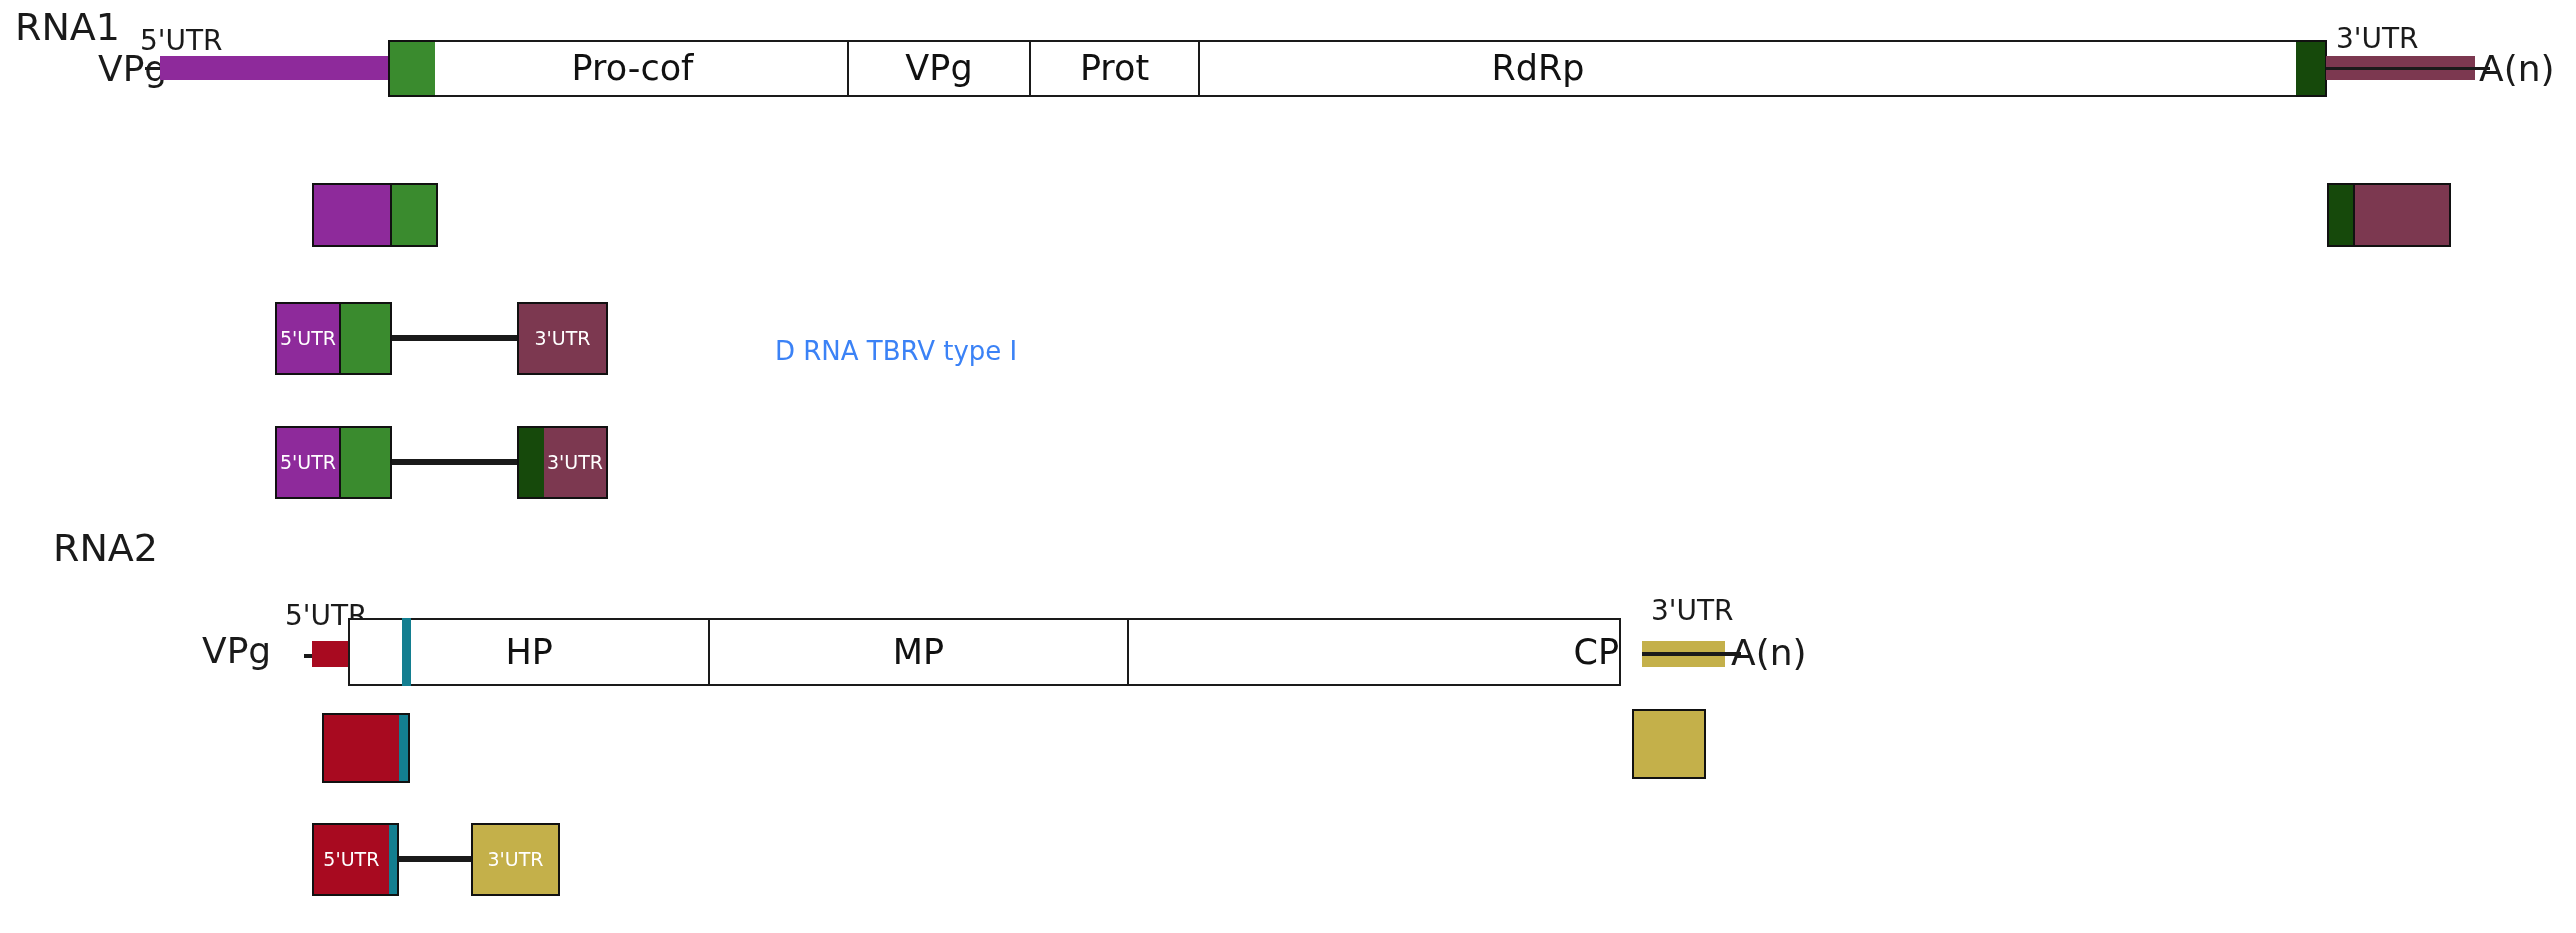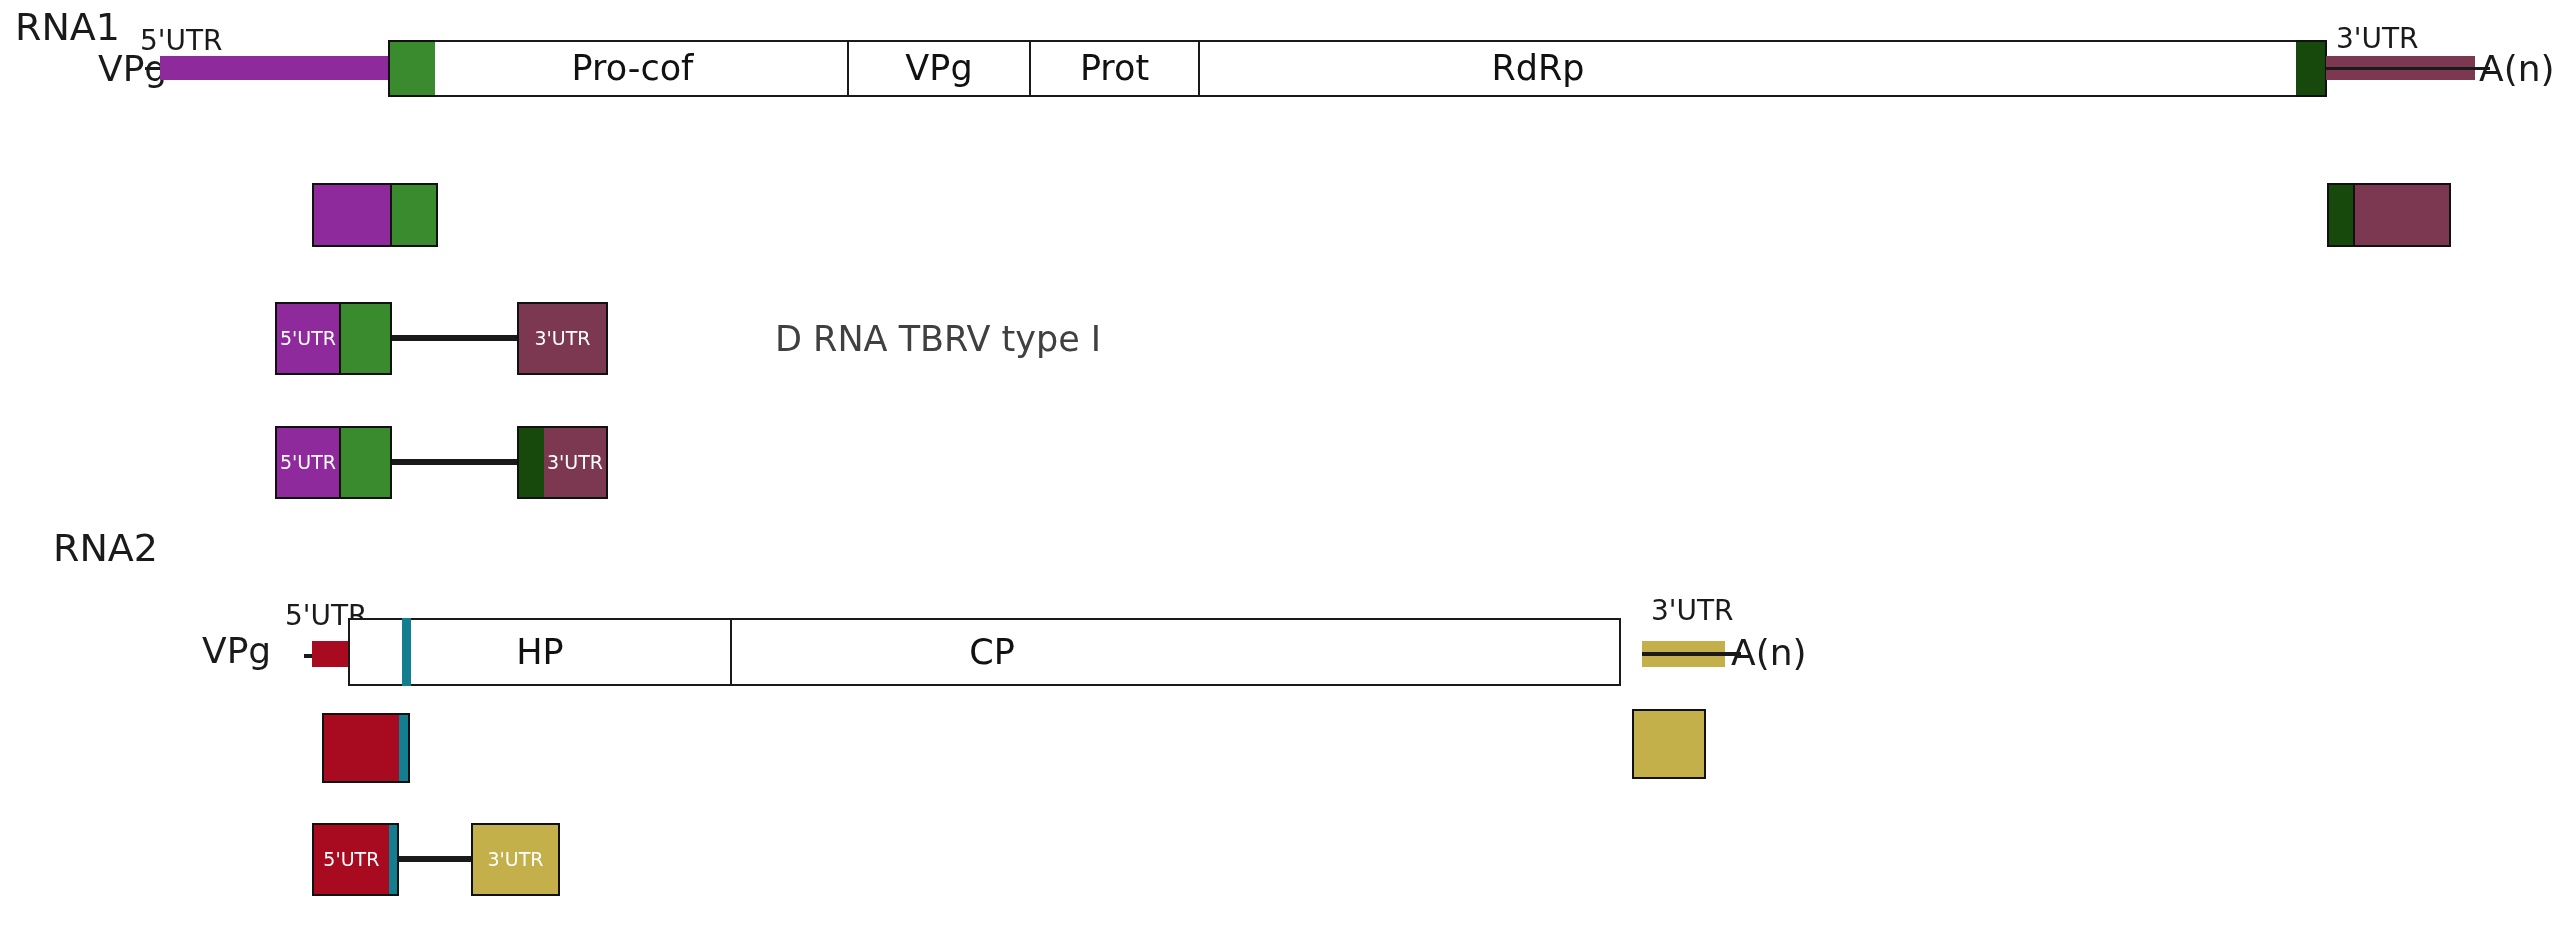--- a/index.html
+++ b/index.html
@@ -39,24 +39,25 @@
     color: #1a1a1a;
     white-space: nowrap;
   }
   .gene-label {
     font-size: 35px;
     line-height: 35px;
     color: #111111;
     white-space: nowrap;
   }
   .drna-label {
-    font-size: 35px;
+    font-size: 26px;
     line-height: 35px;
-    color: #404040;
-    white-space: nowrap;
+    color: #3b82f6;
+    white-space: nowrap;
+    margin-top: 12px;
   }
   .box-utr-text {
     font-size: 19px;
     line-height: 19px;
     color: #ffffff;
     white-space: nowrap;
     font-weight: normal;
   }
 
   
@@ -189,21 +190,24 @@
 
   <div class="abs side-label" style="left:202px; top:633px;">VPg</div>
 
   <div class="abs bar-line" style="left:304px; top:654px; width:107px; height:4.1px;"></div>
   <div class="abs blk" style="left:312px; top:641px; width:98px; height:26.4px; background:#A80A20;"></div>
 
   <div class="abs orf-strip" style="left:348px; top:618px; width:1273px; height:68px;">
     <div class="orf-cell" style="width:382px;">
       <span class="gene-label">HP</span>
     </div>
-    <div class="orf-cell" style="width:520px;">
+    <div class="orf-cell" style="width:444px;">
+      <span class="gene-label">MP</span>
+    </div>
+    <div class="orf-cell" style="width:520px;justify-content:flex-end;">
       <span class="gene-label">CP</span>
     </div>
   </div>
 
   <div class="abs blk" style="left:402px; top:618px; width:9px; height:68px; background:#137E90;"></div>
 
   <div class="abs utr-label" style="left:1651px; top:597px;">3'UTR</div>
 
   <div class="abs blk" style="left:1642px; top:641px; width:83px; height:26.4px; background:#C4B04A;"></div>
   <div class="abs bar-line" style="left:1642px; top:652px; width:99px; height:4.1px;"></div>

